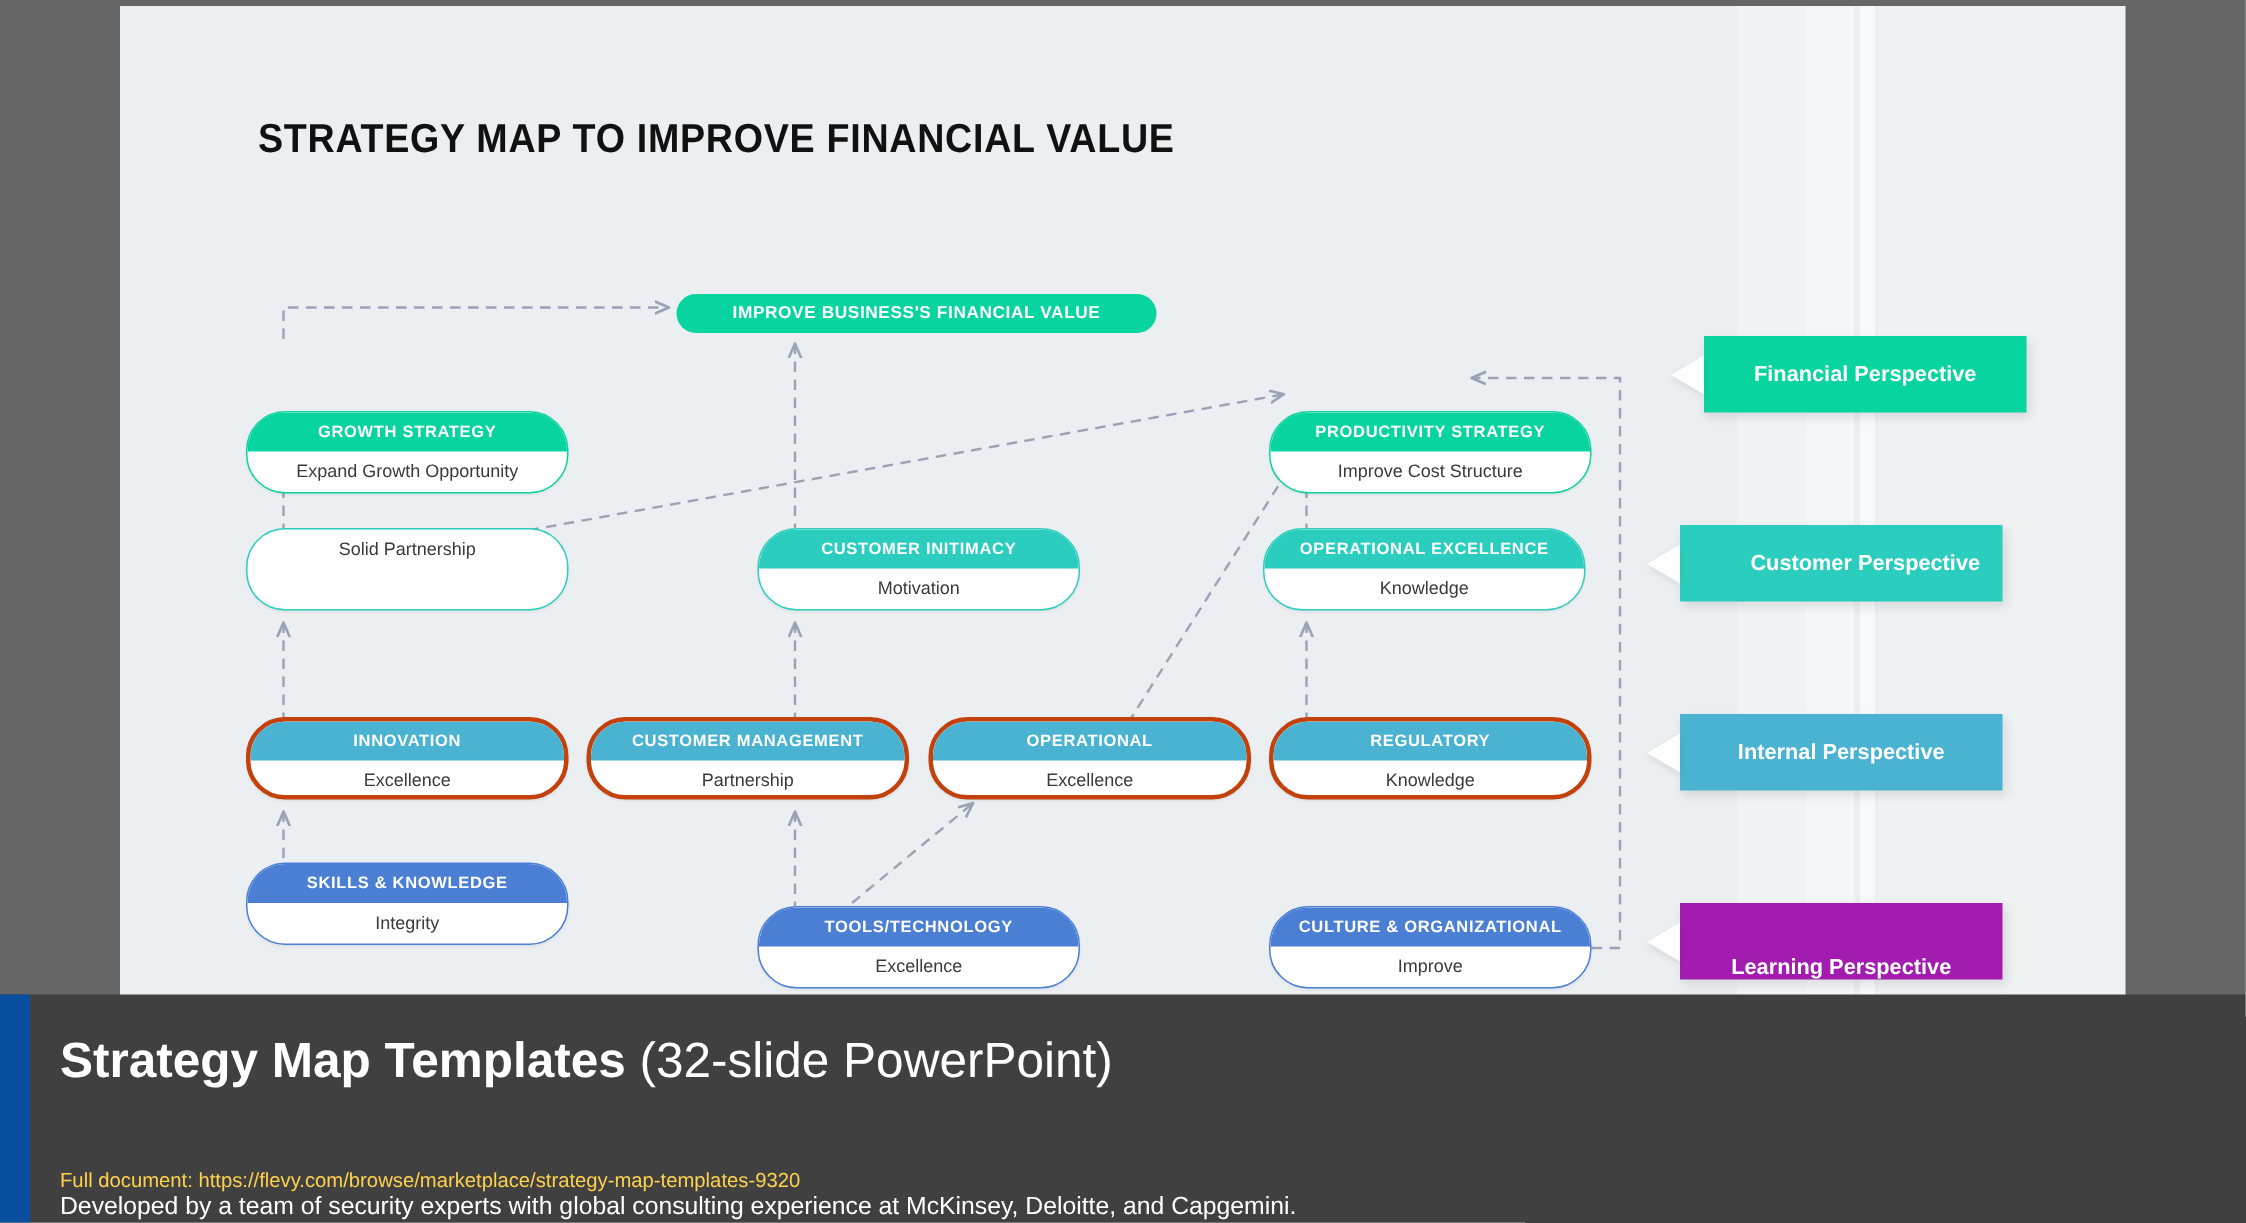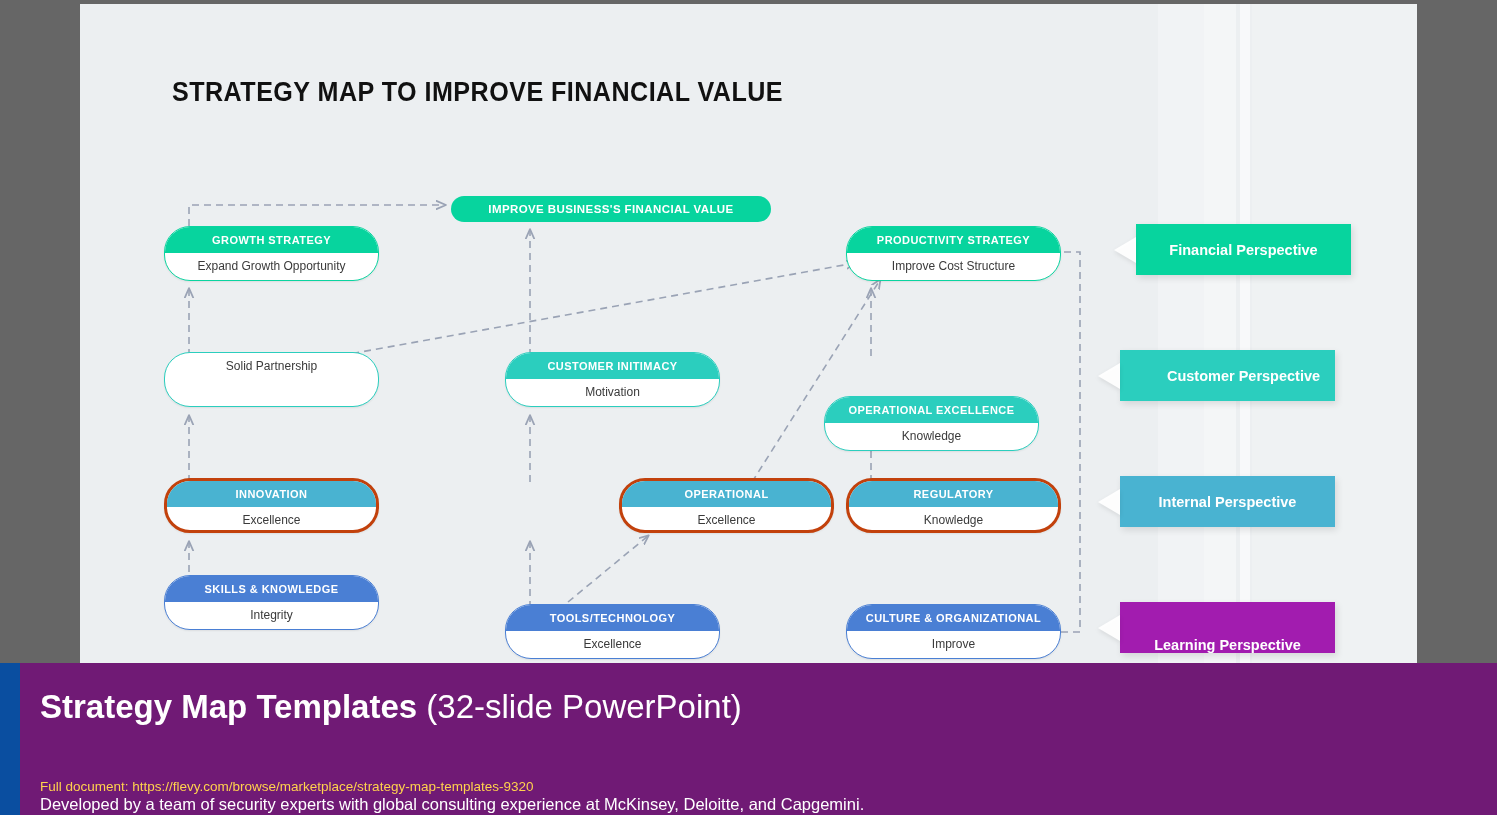--- a/index.html
+++ b/index.html
@@ -46,21 +46,21 @@
     height: 26px; line-height: 26px;
     text-align: center; color: #fff;
     font-size: 11px; font-weight: 700; letter-spacing: 0.45px;
     white-space: nowrap; overflow: hidden;
   }
   .node .body {
     height: 27px; line-height: 27px;
     text-align: center; color: #3a3a3a;
     font-size: 12px; white-space: nowrap; overflow: hidden;
   }
-  .node.n-green  { border: 1px solid #0BD4A0; }
+  .node.n-green  { border: 1px solid #0BD4A0; margin-top: 48px; }
   .node.n-green  .head { background: #07D49E; }
   .node.n-teal   { border: 1px solid #2BCEBE; }
   .node.n-teal   .head { background: #2BCEBE; }
   .node.n-blue   { border: 3px solid #c2410c; }
   .node.n-blue   .head { background: #49B3D1; }
   .node.n-navy   { border: 1px solid #4A7FD4; }
   .node.n-navy   .head { background: #4A7FD4; }
 
   
   #top-pill {
@@ -90,21 +90,21 @@
   }
   .p-fin  { background: #07D49E; margin-left: 16px; }
   .p-cus  { background: #2BCEBE; }
   .p-int  { background: #49B3D1; }
   .p-lea  { background: #a21caf; align-items: flex-end; }
 
   
   #banner {
     position: absolute; left: 0; top: 663px;
     width: 1497px; height: 152px;
-    background: #701a75;
+    background: #404040;
   }
   #banner-edge {
     position: absolute; left: 0; top: 0; width: 20px; height: 100%;
     background: #0A4EA0;
   }
   #banner-title {
     position: absolute; left: 40px; top: 25px;
     font-size: 33px; color: #fff; white-space: nowrap;
   }
   #banner-title .strong { font-weight: 700; }
@@ -181,29 +181,33 @@
       <div class="body">Improve Cost Structure</div>
     </div>
 
     <div class="node n-teal" style="left:84px;  top:348px; width:215px; height:55px;">
       <div class="body">Solid Partnership</div>
     </div>
     <div class="node n-teal" style="left:425px; top:348px; width:215px; height:55px;">
       <div class="head">CUSTOMER INITIMACY</div>
       <div class="body">Motivation</div>
     </div>
-    <div class="node n-teal" style="left:744px; top:348px; width:215px; height:55px;margin-top:44px;">
+    <div class="node n-teal" style="left:762px; top:348px; width:215px; height:55px;">
       <div class="head">OPERATIONAL EXCELLENCE</div>
       <div class="body">Knowledge</div>
     </div>
 
     <div class="node n-blue" style="left:84px;  top:474px; width:215px; height:55px;">
       <div class="head">INNOVATION</div>
       <div class="body">Excellence</div>
     </div>
+    <div class="node n-blue" style="left:311px; top:474px; width:215px; height:55px;">
+      <div class="head">CUSTOMER MANAGEMENT</div>
+      <div class="body">Partnership</div>
+    </div>
     <div class="node n-blue" style="left:539px; top:474px; width:215px; height:55px;">
       <div class="head">OPERATIONAL</div>
       <div class="body">Excellence</div>
     </div>
     <div class="node n-blue" style="left:766px; top:474px; width:215px; height:55px;">
       <div class="head">REGULATORY</div>
       <div class="body">Knowledge</div>
     </div>
 
     <div class="node n-navy" style="left:84px;  top:571px; width:215px; height:55px;">

